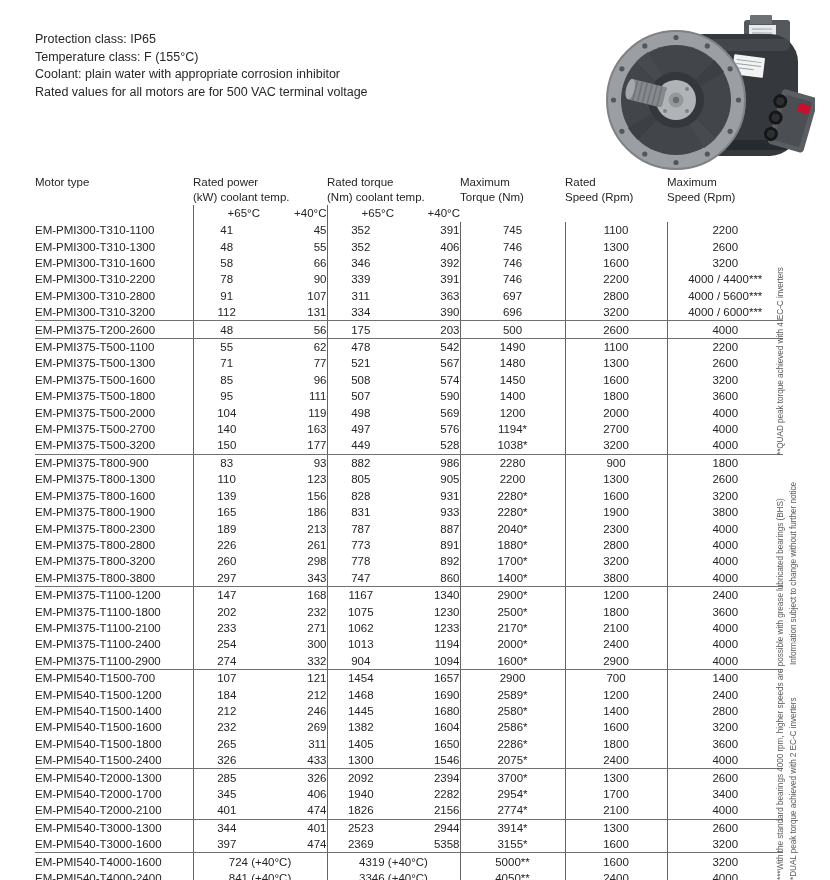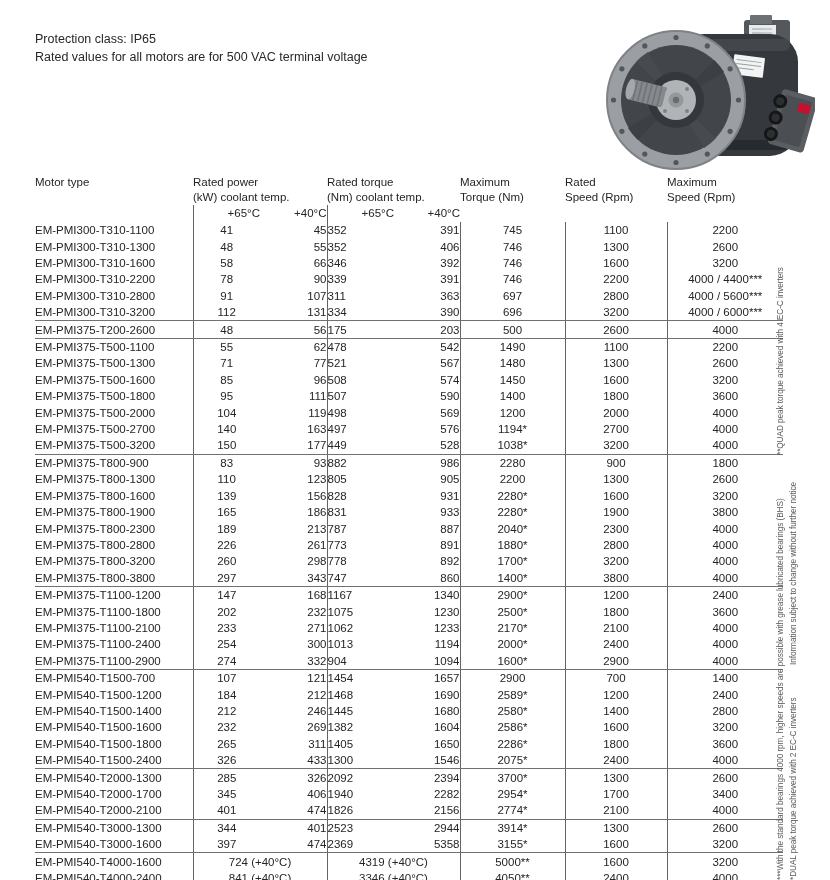--- a/index.html
+++ b/index.html
@@ -17,39 +17,41 @@
              table-layout:fixed;font-size:11.5px;color:#232526;}
   table.spec th,table.spec td{padding:0;font-weight:normal;white-space:nowrap;overflow:hidden;}
   thead th{text-align:left;vertical-align:top;line-height:14.5px;}
   tr.h1 th{height:15px;}
   tr.h2 th{height:15px;}
   tr.h3 th{height:17px;text-align:right;vertical-align:middle;}
   tbody td{height:16.42px;line-height:16px;}
   .col-type{text-align:left;padding-left:1px;}
   .col-p65{text-align:center;padding-right:27px;}
   .col-p40{text-align:right;padding-right:40px;}
-  .col-t65{text-align:left;padding-right:21px;}
+  .col-t65{text-align:center;padding-right:21px;}
   .col-t40{text-align:right;padding-right:42px;}
   .col-maxt,.col-rs,.col-ms{text-align:center;}
   .spancell{text-align:center;}
   .bl{border-left:1px solid #616365;}
   tr.gend td{border-bottom:1px solid #6f7173;}
 
   
   .vnote{position:absolute;font-size:8.3px;letter-spacing:-0.1px;color:#58595b;
          white-space:nowrap;height:11px;line-height:11px;
          transform-origin:0 100%;transform:rotate(-90deg);}
 </style>
 </head>
 <body>
 
 <div class="page">
 
   <div class="info-block">
     <div>Protection class: IP65</div>
+    <div>Temperature class: F (155°C)</div>
+    <div>Coolant: plain water with appropriate corrosion inhibitor</div>
     <div>Rated values for all motors are for 500 VAC terminal voltage</div>
   </div>
 
   <div class="motor-fig">
     <svg width="222" height="168" viewBox="0 0 222 168">
 
       <rect x="146" y="12" width="46" height="26" rx="3" fill="#54575b"></rect>
       <rect x="152" y="7" width="22" height="9" rx="1" fill="#6e7174"></rect>
       <rect x="151" y="17" width="27" height="15" fill="#e9eaeb"></rect>
       <line x1="154" y1="21" x2="174" y2="21" stroke="#a9adb0" stroke-width="1.2"></line>

